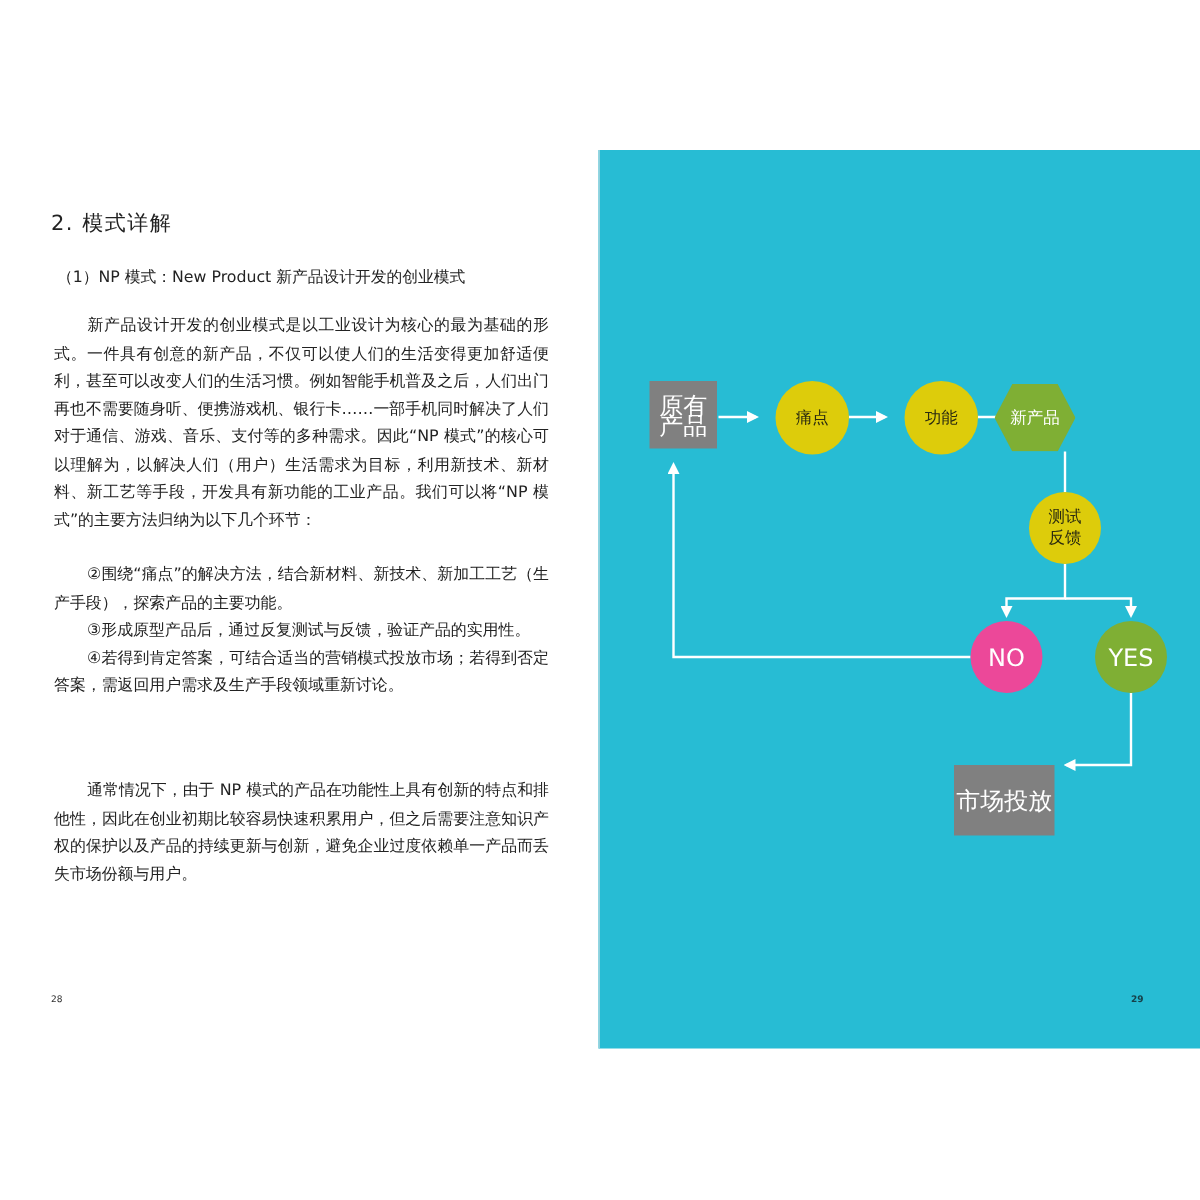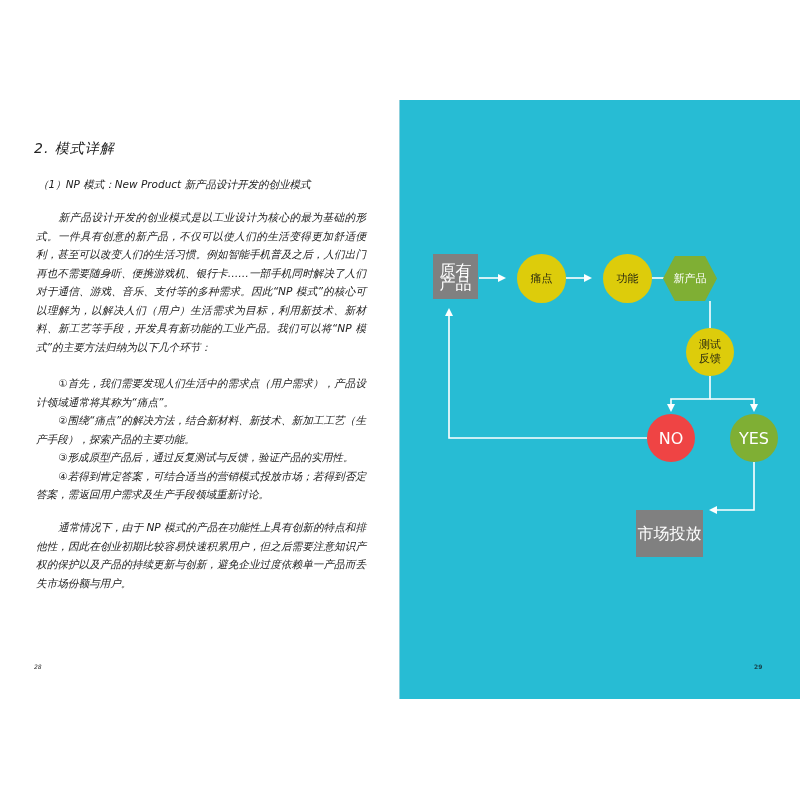--- a/index.html
+++ b/index.html
@@ -1,47 +1,46 @@
 <!DOCTYPE html>
 <html><head>
 <meta charset="utf-8">
 <style>
   html, body { margin: 0; padding: 0; background: #ffffff; }
   body { width: 800px; height: 800px; position: relative; overflow: hidden; font-family: "DejaVu Sans", sans-serif; }
-  .left-page { position: absolute; left: 0; top: 0; width: 399px; height: 800px; background: #ffffff; font-style: italic; }
+  .left-page { position: absolute; left: 0; top: 0; width: 399px; height: 800px; background: #ffffff; }
   .section-title { position: absolute; left: 34px; top: 140px; font-size: 14px; color: #222; letter-spacing: 1px; }
   .subsection-title { position: absolute; left: 38px; top: 178px; font-size: 10.5px; color: #222; }
   .para { position: absolute; left: 36px; width: 330px; font-size: 10.6px; line-height: 18.5px; color: #222; text-align: justify; }
   .para .indent { display: inline-block; width: 22px; }
   .p1 { top: 208px; }
   .p2 { top: 374px; }
   .p3 { top: 518px; }
   .page-num-left { position: absolute; left: 34px; top: 663px; font-size: 6px; color: #333; }
   .right-page { position: absolute; left: 399px; top: 100px; width: 401px; height: 599px; background: #27bcd4; border-left: 1px solid #8fd0dc; }
   .page-num-right { position: absolute; left: 754px; top: 663px; font-size: 6px; color: #16414a; font-weight: bold; }
   .node { position: absolute; display: flex; align-items: center; justify-content: center; text-align: center; box-sizing: border-box; }
   .box { background: #808080; color: #ffffff; font-size: 16px; line-height: 13px; }
   .circle { border-radius: 50%; }
   .yellow { background: #ddcc0b; color: #2b2b10; font-size: 11px; line-height: 14px; }
-  .red { background: #ef4444; color: #ffffff; font-size: 16px; }
+  .red { background: #ec4899; color: #ffffff; font-size: 16px; }
   .green { background: #7faf34; color: #ffffff; font-size: 16px; }
   .hex { background: #7faf34; color: #ffffff; font-size: 11px; clip-path: polygon(22% 0, 78% 0, 100% 50%, 78% 100%, 22% 100%, 0 50%); }
   svg.connectors { position: absolute; left: 0; top: 0; width: 800px; height: 800px; pointer-events: none; }
 </style>
 </head>
 <body>
 
 <div class="left-page">
   <div class="section-title">2. 模式详解</div>
   <div class="subsection-title">（1）NP 模式：New Product 新产品设计开发的创业模式</div>
 
   <div class="para p1"><span class="indent"></span><span>新产品设计开发的创业模式是以工业设计为核心的最为基础的形式。一件具有创意的新产品，不仅可以使人们的生活变得更加舒适便利，甚至可以改变人们的生活习惯。例如智能手机普及之后，人们出门再也不需要随身听、便携游戏机、银行卡……一部手机同时解决了人们对于通信、游戏、音乐、支付等的多种需求。因此“NP 模式”的核心可以理解为，以解决人们（用户）生活需求为目标，利用新技术、新材料、新工艺等手段，开发具有新功能的工业产品。我们可以将“NP 模式”的主要方法归纳为以下几个环节：</span></div>
 
   <div class="para p2">
-    <div><span class="indent"></span><span>①首先，我们需要发现人们生活中的需求点（用户需求），产品设计领域通常将其称为“痛点”。</span></div>
     <div><span class="indent"></span><span>②围绕“痛点”的解决方法，结合新材料、新技术、新加工工艺（生产手段），探索产品的主要功能。</span></div>
     <div><span class="indent"></span><span>③形成原型产品后，通过反复测试与反馈，验证产品的实用性。</span></div>
     <div><span class="indent"></span><span>④若得到肯定答案，可结合适当的营销模式投放市场；若得到否定答案，需返回用户需求及生产手段领域重新讨论。</span></div>
   </div>
 
   <div class="para p3"><span class="indent"></span><span>通常情况下，由于 NP 模式的产品在功能性上具有创新的特点和排他性，因此在创业初期比较容易快速积累用户，但之后需要注意知识产权的保护以及产品的持续更新与创新，避免企业过度依赖单一产品而丢失市场份额与用户。</span></div>
 
   <div class="page-num-left">28</div>
 </div>
 

